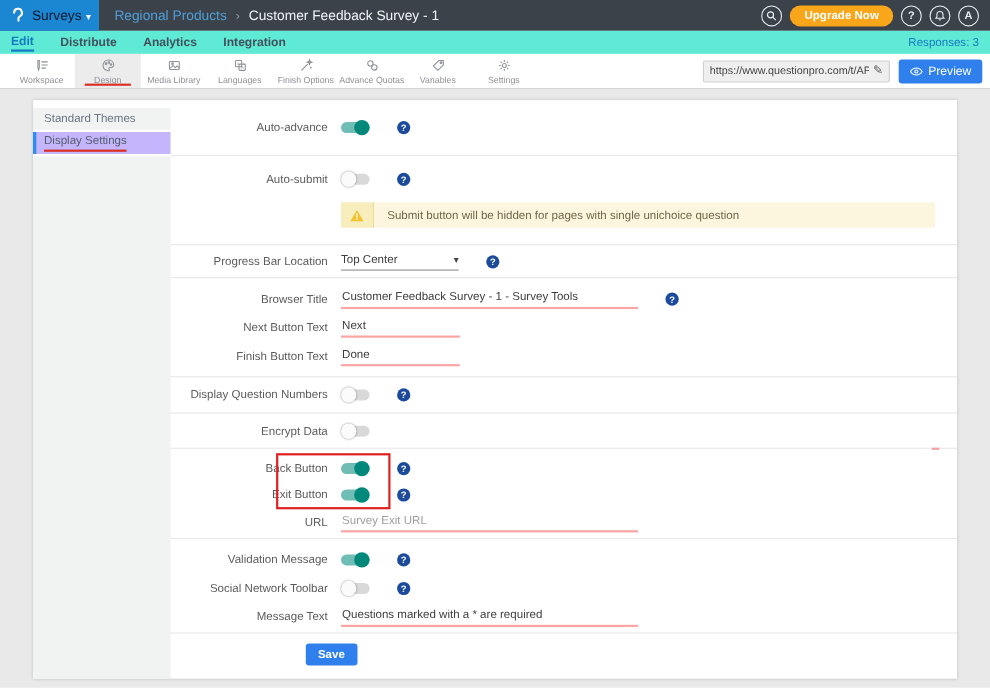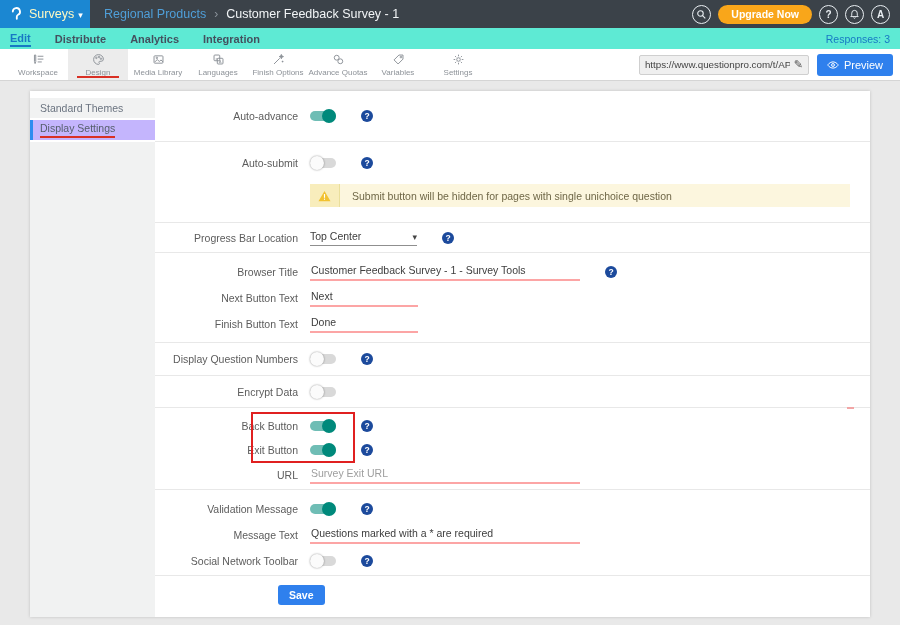--- a/index.html
+++ b/index.html
@@ -4,21 +4,21 @@
 <style>
   * { margin:0; padding:0; box-sizing:border-box; }
   html,body { width:900px; height:625px; overflow:hidden; background:#e9e9e9;
     font-family:"Liberation Sans", sans-serif; }
 
   
   .topbar { height:28px; background:#3b4249; display:flex; align-items:center; }
   .logo-block { width:90px; height:28px; background:#1b87d2; display:flex; align-items:center;
     padding:0 8px; gap:5px; cursor:pointer; }
   .logo-mark { width:16px; height:16px; flex-shrink:0; }
-  .logo-menu { color:#fef9c3; font-size:12.5px;text-align:center; }
+  .logo-menu { color:#0f172a; font-size:12.5px;text-align:center; }
   .caret:after { content:"▾"; color:#fff; font-size:9px; margin-left:4px; }
   .crumsocket { display:flex; align-items:center; margin-left:14px; font-size:12.5px; flex:1; }
   .crumb-parent { color:#4f9fd9; cursor:pointer; }
   .crumb-sep:after { content:"›"; color:#8c949b; margin:0 8px; font-size:12px; }
   .crumb-current { color:#f2f5f7; }
   .top-right { display:flex; align-items:center; gap:7px; margin-right:10px; }
   .circle-btn { width:19px; height:19px; border:1.4px solid #e9eef2; border-radius:50%;
     display:flex; align-items:center; justify-content:center; color:#e9eef2;
     font-size:10px; font-weight:bold; cursor:pointer; }
   .upgrade-btn { height:19px; background:#f9a61a; border:none; border-radius:10px;
@@ -379,30 +379,30 @@
 
       <div class="sect s8">
         <div class="frow">
           <span class="flabel">Validation Message</span>
           <span class="fctl">
             <span class="toggle on"></span>
             <span class="qicon"></span>
           </span>
         </div>
         <div class="frow">
+          <span class="flabel">Social Network Toolbar</span>
+          <span class="fctl">
+            <span class="toggle"></span>
+            <span class="qicon"></span>
+          </span>
+        </div>
+        <div class="frow">
           <span class="flabel">Message Text</span>
           <span class="fctl">
             <input class="uin w-lg" type="text" value="Questions marked with a * are required" style="">
-          </span>
-        </div>
-        <div class="frow">
-          <span class="flabel">Social Network Toolbar</span>
-          <span class="fctl">
-            <span class="toggle"></span>
-            <span class="qicon"></span>
           </span>
         </div>
       </div>
 
       <div class="sect s9">
         <button class="save-btn">Save</button>
       </div>
 
     </div>
   </div>

